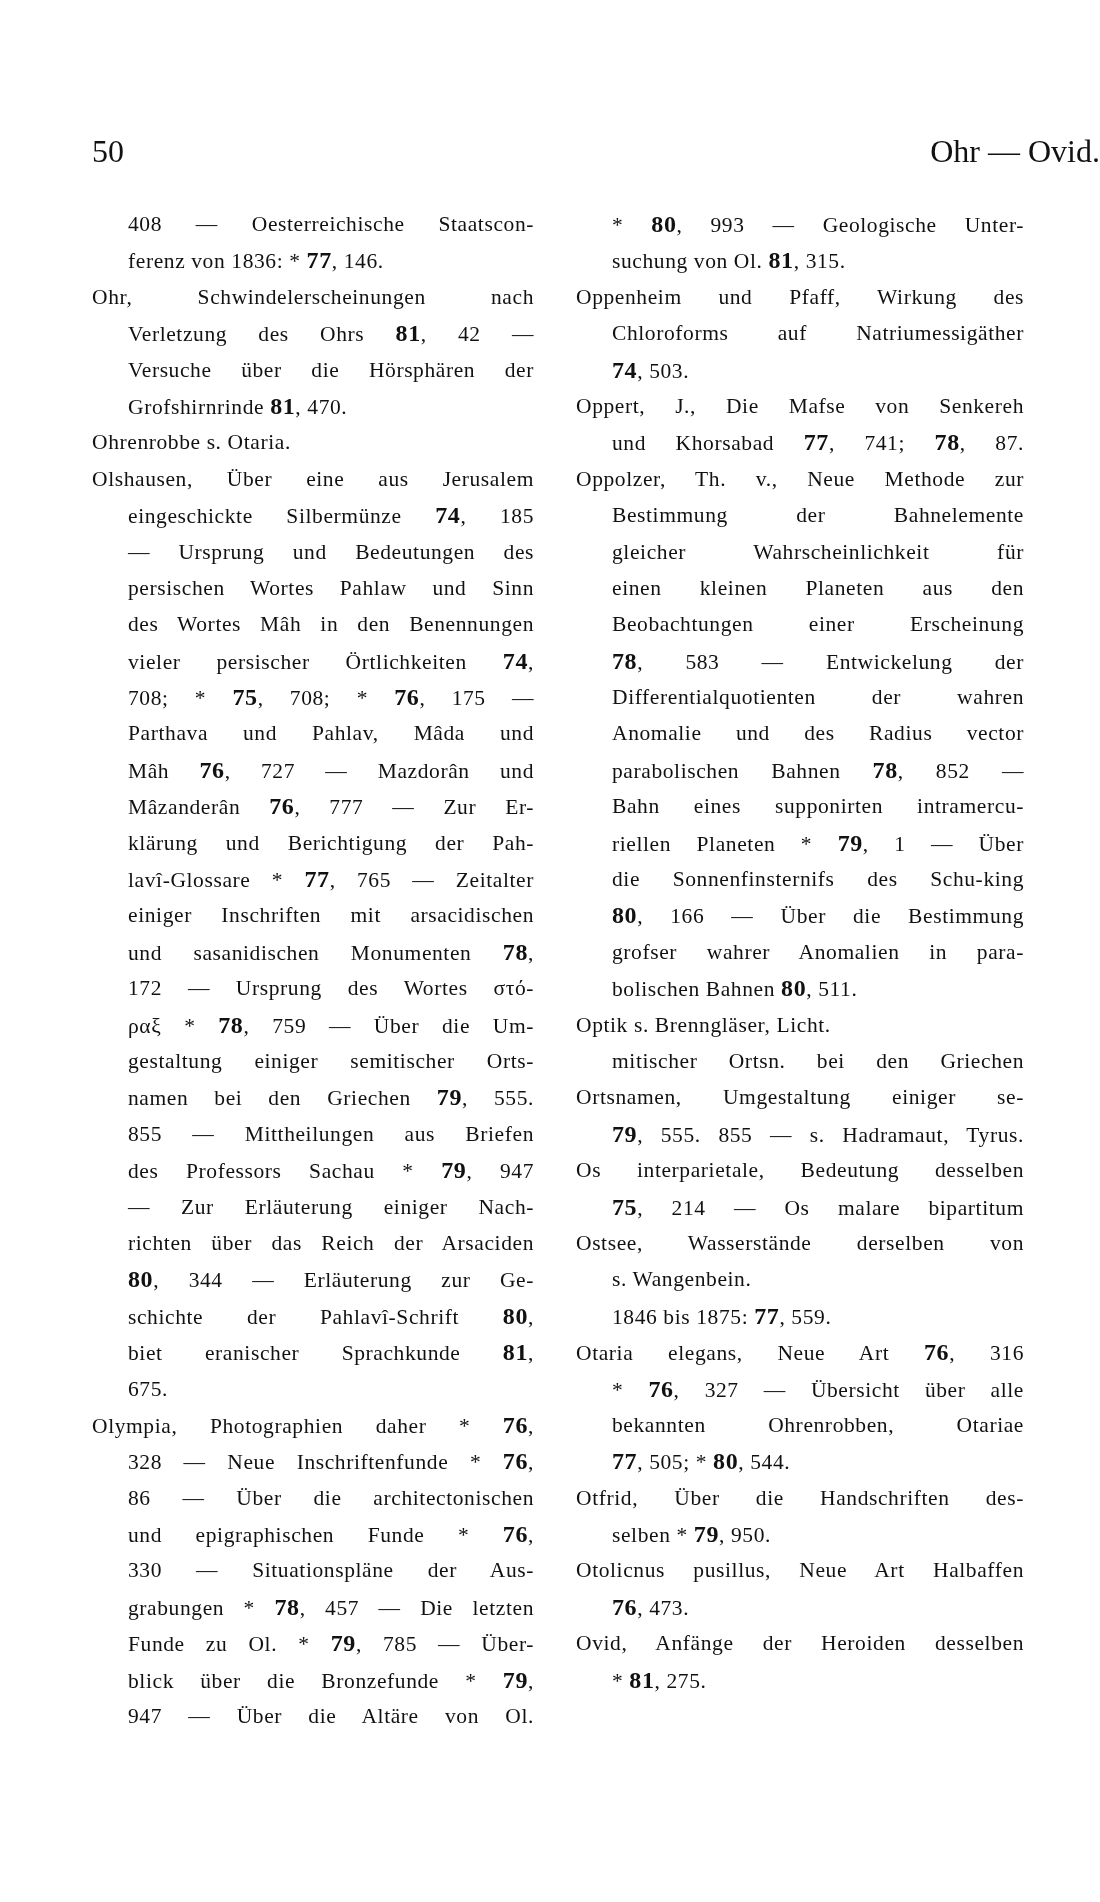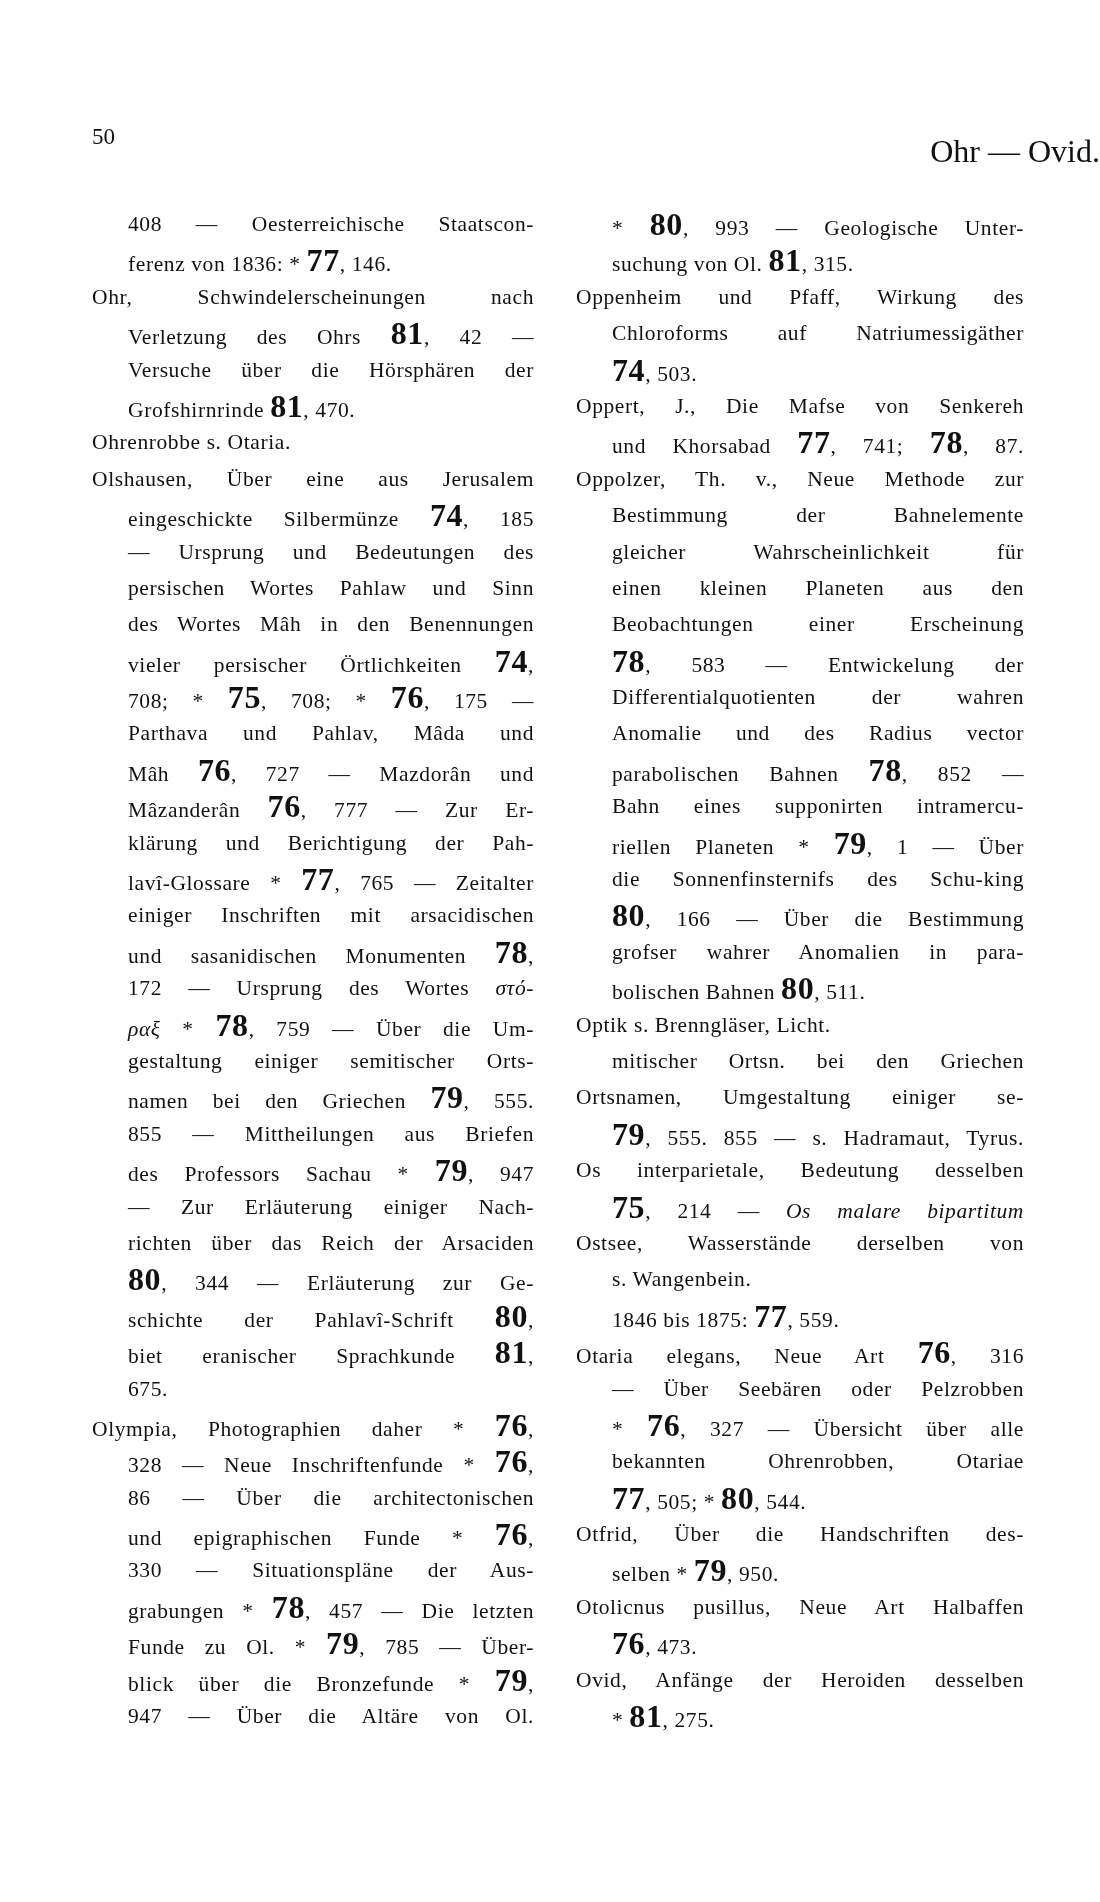--- a/index.html
+++ b/index.html
@@ -1,28 +1,28 @@
 <!DOCTYPE html>
 <html><head>
 <meta charset="utf-8">
 <style>
   html,body{margin:0;padding:0;background:#ffffff;}
   body{width:1100px;height:1902px;position:relative;overflow:hidden;
        font-family:"Liberation Serif","DejaVu Serif",serif;color:#111;}
-  .pagenum{position:absolute;left:92px;top:120px;font-size:23px;line-height:34px;}
+  .pagenum{position:absolute;left:92px;top:134px;font-size:32px;line-height:34px;}
   .header{position:absolute;left:0;width:1100px;top:134px;text-align:right;font-size:32px;line-height:34px;padding-left:12px;box-sizing:border-box;}
   .col{position:absolute;top:206px;}
   .col.left{left:92px;width:442px;}
   .col.right{left:576px;width:448px;}
   .line{height:36.4px;line-height:36.4px;font-size:21.5px;white-space:nowrap;overflow:visible;
         text-align:justify;text-align-last:justify;letter-spacing:0.6px;}
   .line.ind{padding-left:36px;}
   .line.last{text-align-last:left;}
-  .line .b{font-weight:bold;font-size:32px;}
-  .line .i{font-style:italic;}
+  .line .b{font-weight:bold;font-size:24px;}
+  .line .i{}
 </style>
 </head>
 <body>
 
 <div>
   <div class="pagenum">50</div>
   <div class="header">Ohr — Ovid.</div>
   <div class="col left">
       <div class="line ind"><span>408 — Oesterreichische Staatscon-</span></div>
       <div class="line ind last"><span>ferenz von 1836: * </span><span class="b">77</span><span>, 146.</span></div>
@@ -93,21 +93,20 @@
       <div class="line last"><span>Optik s. Brenngläser, Licht.</span></div>
       <div class="line ind"><span>mitischer Ortsn. bei den Griechen</span></div>
       <div class="line"><span>Ortsnamen, Umgestaltung einiger se-</span></div>
       <div class="line ind"><span class="b">79</span><span>, 555. 855 — s. Hadramaut, Tyrus.</span></div>
       <div class="line"><span>Os interparietale, Bedeutung desselben</span></div>
       <div class="line ind"><span class="b">75</span><span>, 214 — </span><span class="i">Os malare bipartitum</span></div>
       <div class="line"><span>Ostsee, Wasserstände derselben von</span></div>
       <div class="line ind last"><span>s. Wangenbein.</span></div>
       <div class="line ind last"><span>1846 bis 1875: </span><span class="b">77</span><span>, 559.</span></div>
       <div class="line"><span>Otaria elegans, Neue Art </span><span class="b">76</span><span>, 316</span></div>
-      <div class="line ind"><span>— Über Seebären oder Pelzrobben</span></div>
       <div class="line ind"><span>* </span><span class="b">76</span><span>, 327 — Übersicht über alle</span></div>
       <div class="line ind"><span>bekannten Ohrenrobben, Otariae</span></div>
       <div class="line ind last"><span class="b">77</span><span>, 505; * </span><span class="b">80</span><span>, 544.</span></div>
       <div class="line"><span>Otfrid, Über die Handschriften des-</span></div>
       <div class="line ind last"><span>selben * </span><span class="b">79</span><span>, 950.</span></div>
       <div class="line"><span>Otolicnus pusillus, Neue Art Halbaffen</span></div>
       <div class="line ind last"><span class="b">76</span><span>, 473.</span></div>
       <div class="line"><span>Ovid, Anfänge der Heroiden desselben</span></div>
       <div class="line ind last"><span>* </span><span class="b">81</span><span>, 275.</span></div>
     </div>

